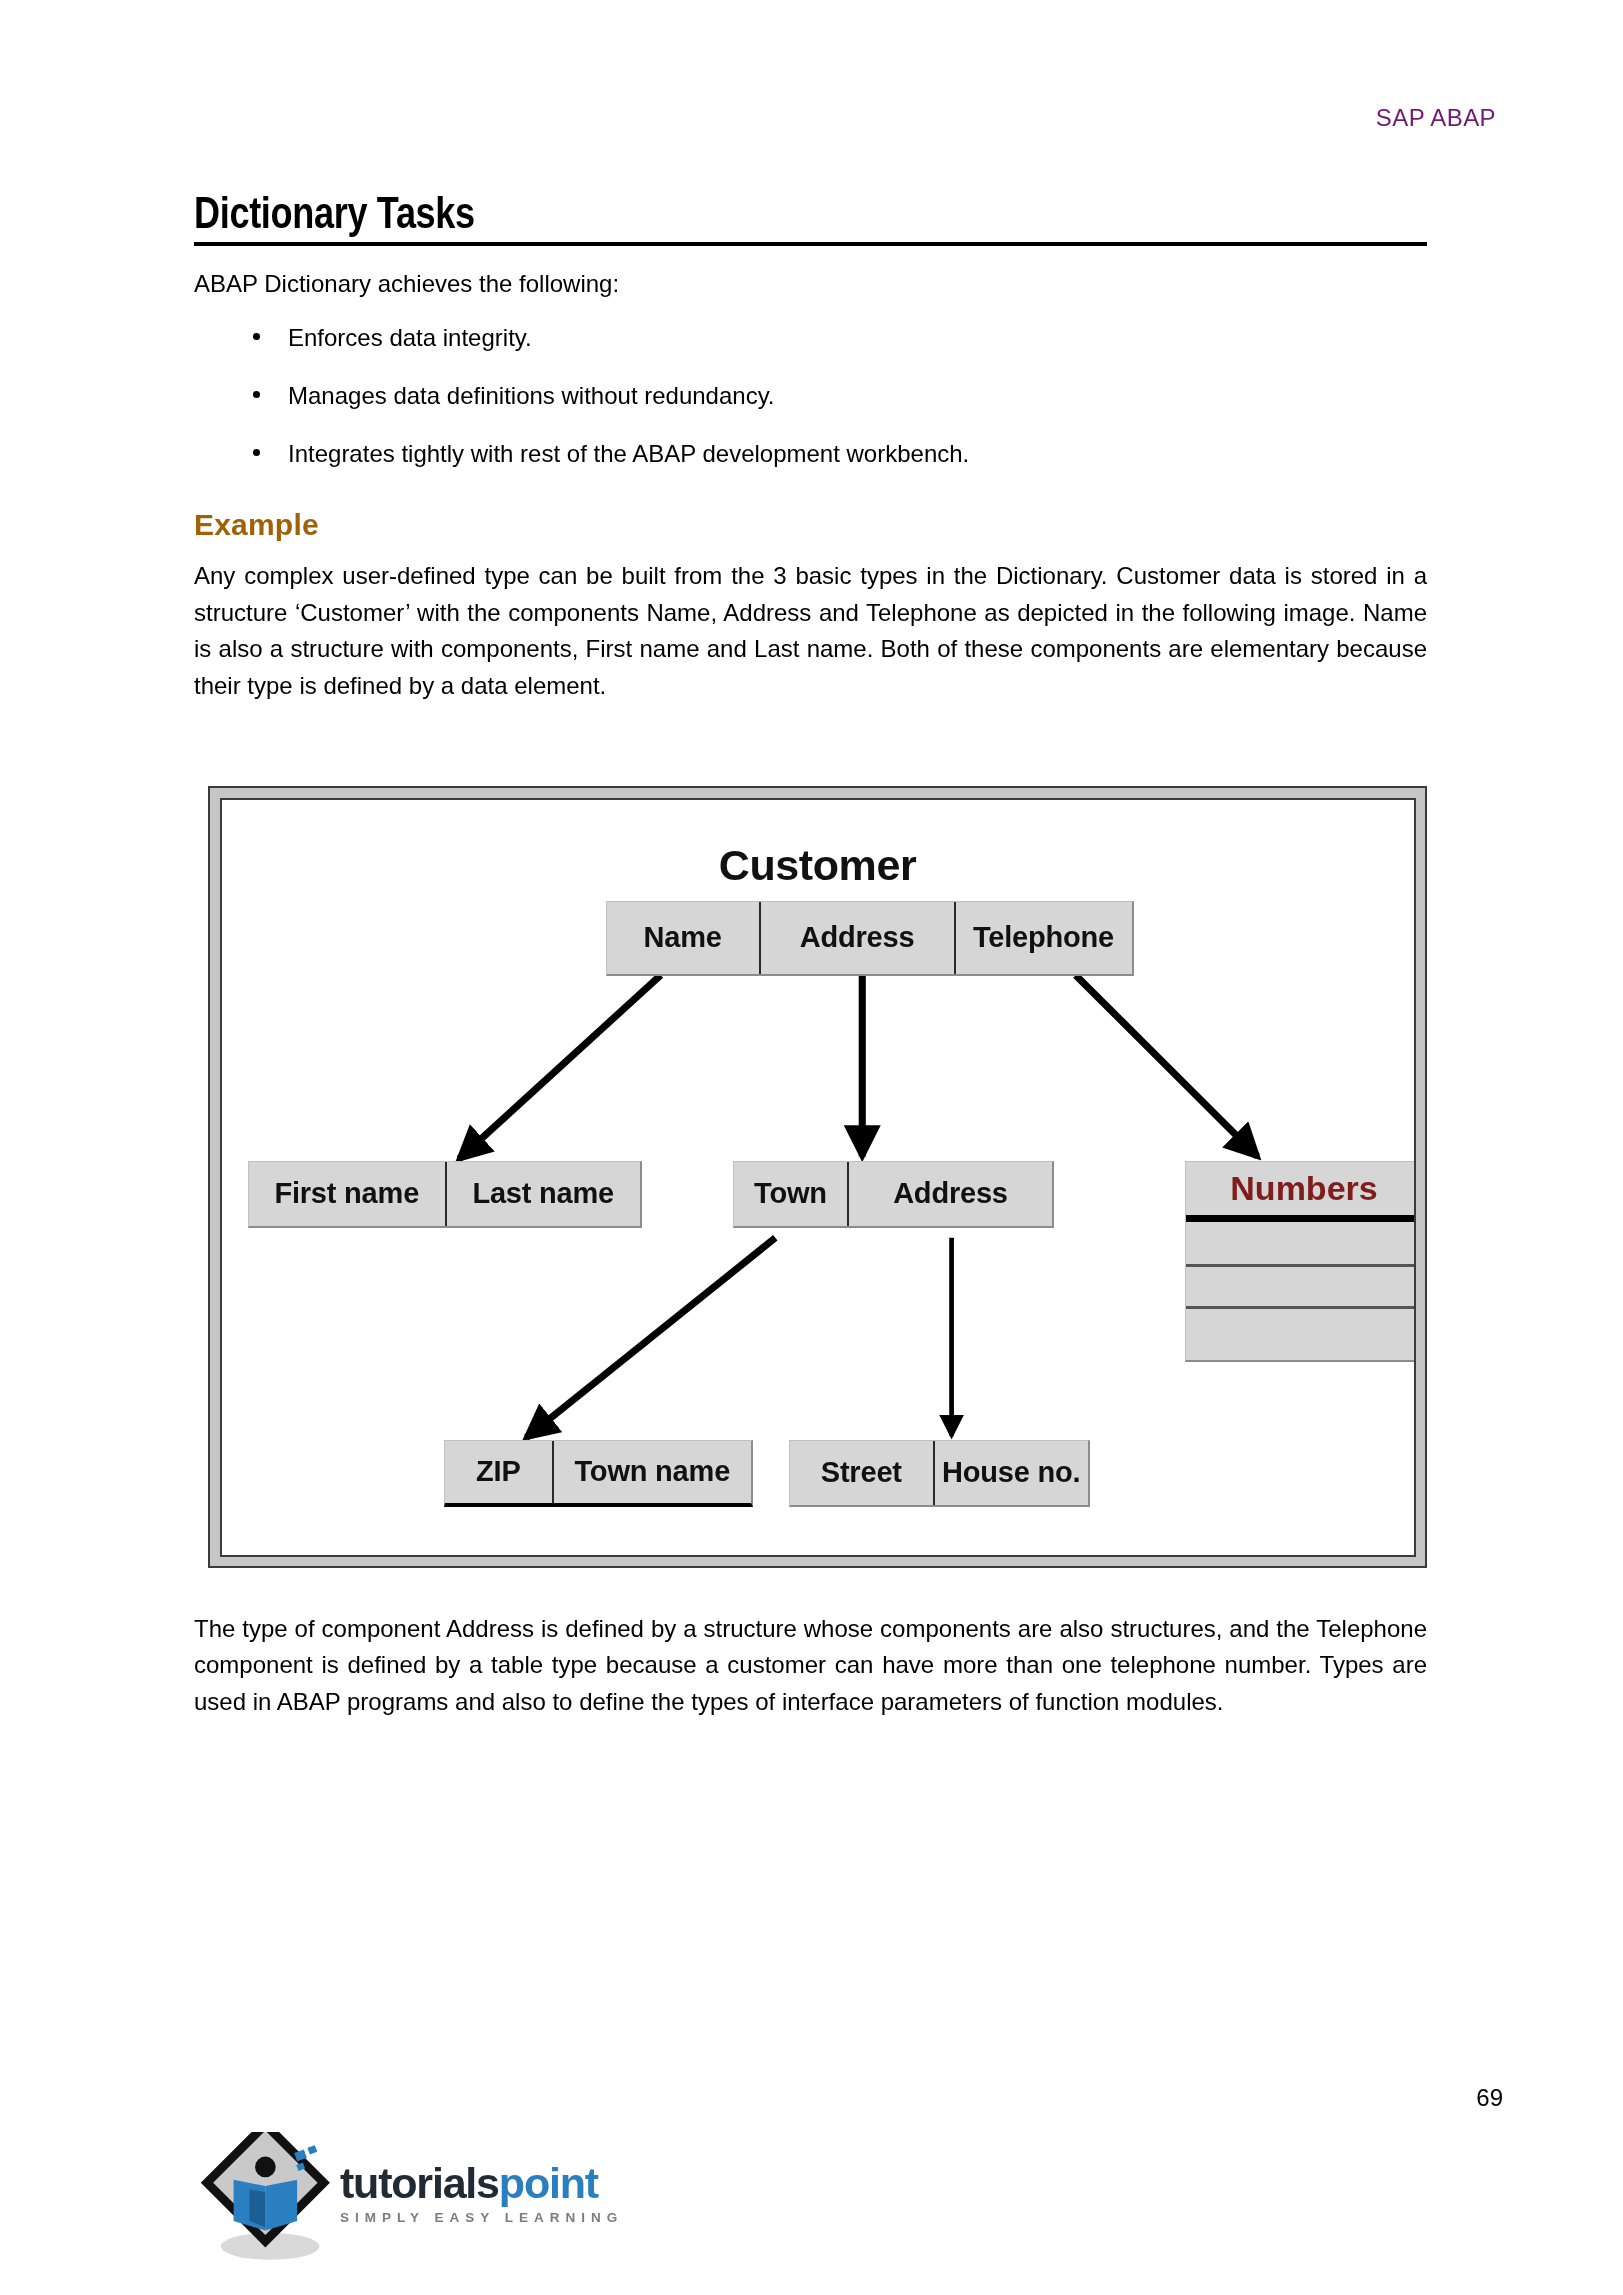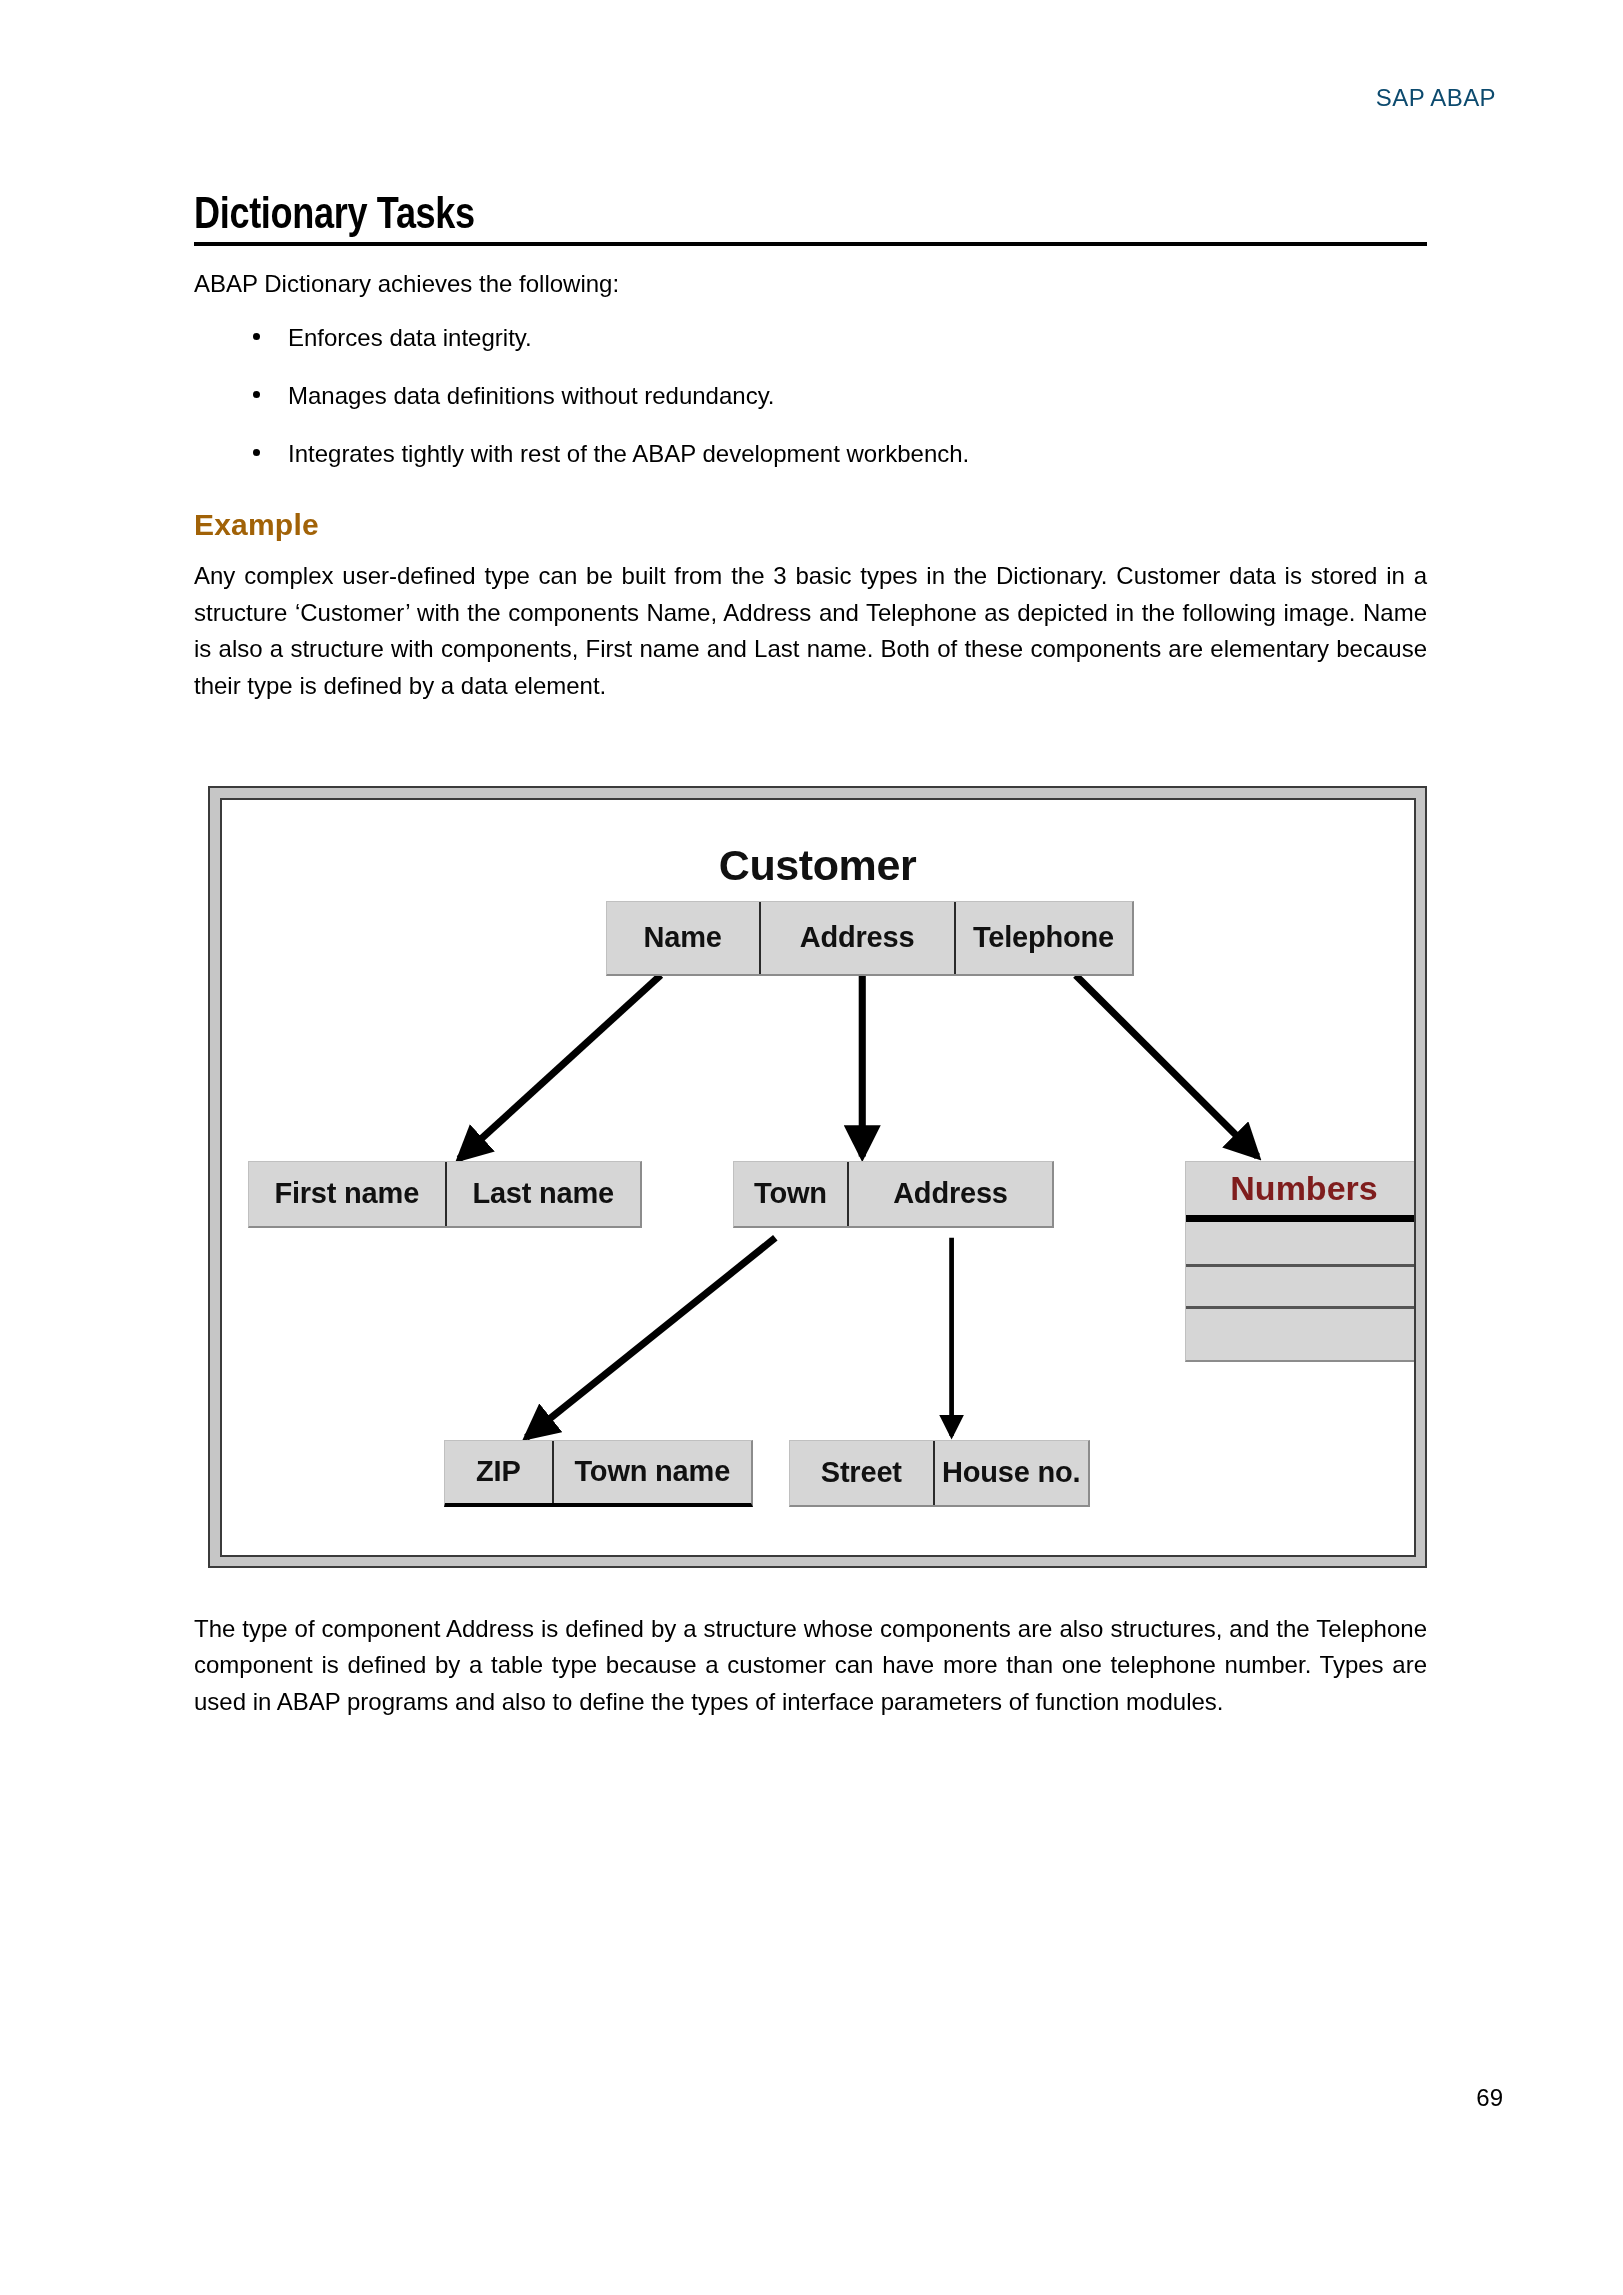--- a/index.html
+++ b/index.html
@@ -15,25 +15,25 @@
     position: relative;
     width: 1623px;
     height: 2295px;
     background: #ffffff;
     overflow: hidden;
   }
 
   
   .running-head {
     position: absolute;
-    top: 84px;
+    top: 104px;
     right: 127px;
     font-size: 24px;
     letter-spacing: 0.4px;
-    color: #0c4a6e;
+    color: #701a75;
     white-space: nowrap;
     text-align: center;
   }
 
   
   .content {
     position: absolute;
     left: 194px;
     top: 190px;
     width: 1233px;
@@ -331,15 +331,32 @@
 
     </div>
   </div>
 
   <div style="position:absolute; left:194px; top:1611px; width:1233px;">
     <p class="body-text justified" style="margin:0;">The type of component Address is defined by a structure whose components are also structures, and the Telephone component is defined by a table type because a customer can have more than one telephone number. Types are used in ABAP programs and also to define the types of interface parameters of function modules.</p>
   </div>
 
   <div class="page-number">69</div>
 
+  <div class="footer-logo">
+    <svg width="151" height="135" viewBox="0 0 190 170">
+      <ellipse cx="92" cy="144" rx="62" ry="17" fill="#d9d9d9"></ellipse>
+      <rect x="34" y="12" width="104" height="104" transform="rotate(45 86 64)" fill="#c9c9c9" stroke="#111111" stroke-width="11"></rect>
+      <path d="M46 60 L86 68 L86 124 L46 112 Z" fill="#2a7fc1"></path>
+      <path d="M126 60 L86 68 L86 124 L126 112 Z" fill="#2a7fc1"></path>
+      <path d="M66 72 L86 76 L86 120 L66 112 Z" fill="#1d5f95"></path>
+      <circle cx="86" cy="44" r="13" fill="#111111"></circle>
+      <rect x="124" y="24" width="13" height="11" transform="rotate(-20 130 30)" fill="#2a7fc1"></rect>
+      <rect x="140" y="18" width="10" height="9" transform="rotate(-20 145 22)" fill="#2a7fc1"></rect>
+      <rect x="126" y="40" width="9" height="8" transform="rotate(-20 130 44)" fill="#2a7fc1"></rect>
+    </svg>
+    <div class="logo-text">
+      <div class="logo-word"><span class="w1">tutorials</span><span class="w2">point</span></div>
+      <div class="logo-tag">SIMPLY EASY LEARNING</div>
+    </div>
+  </div>
 
 </div>
 
 
 </body></html>

